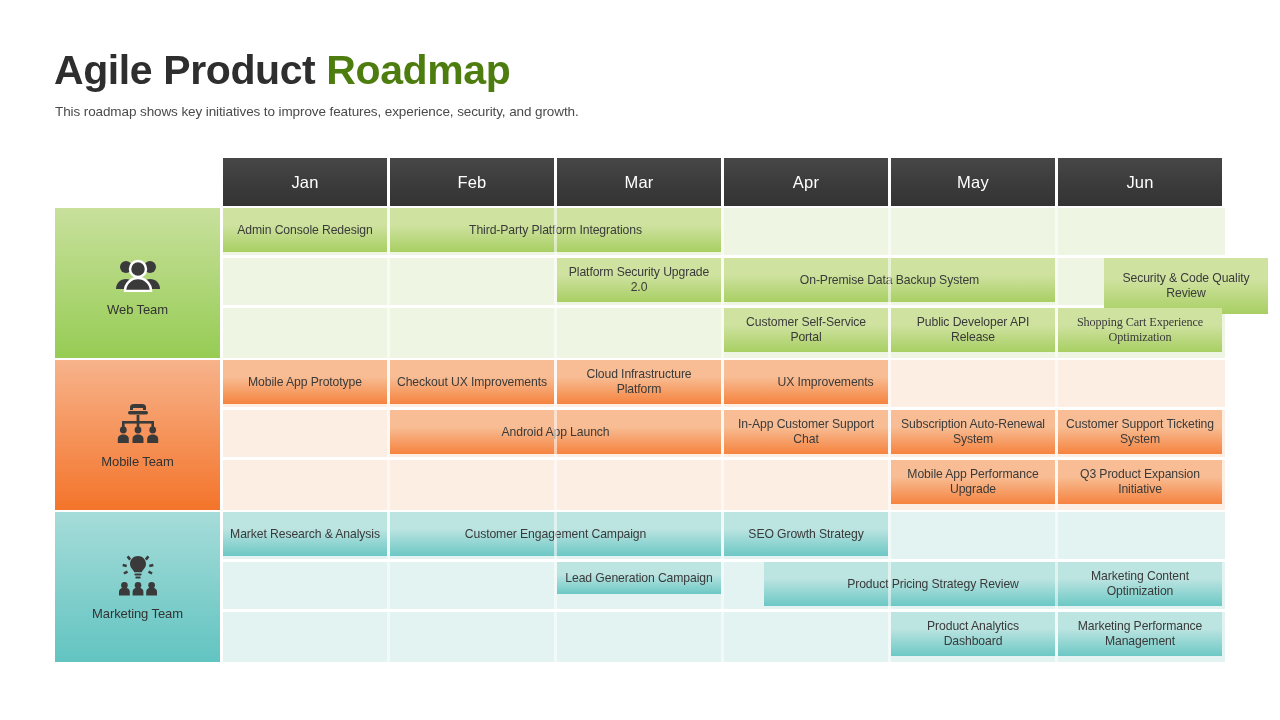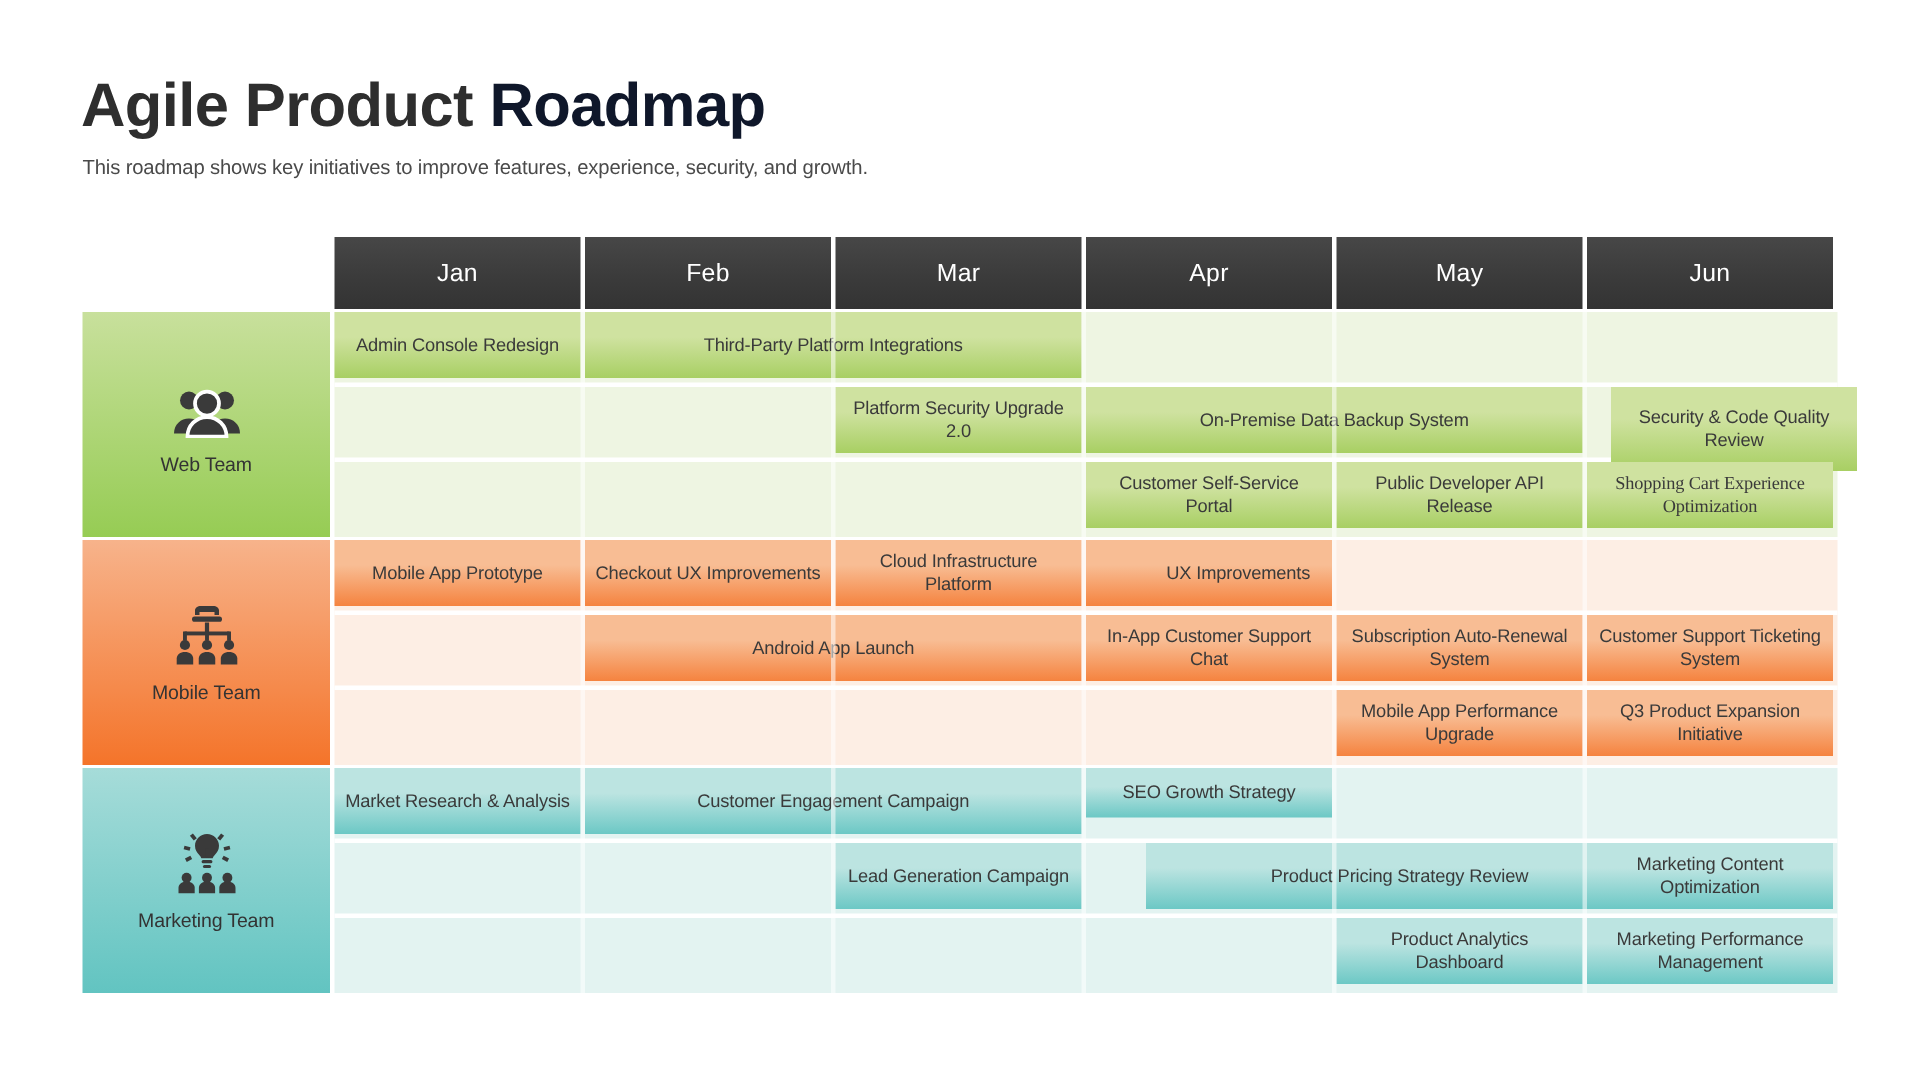--- a/index.html
+++ b/index.html
@@ -26,21 +26,21 @@
     position: absolute;
     left: 54px;
     top: 45px;
     font-size: 41px;
     font-weight: 600;
     letter-spacing: -0.4px;
     line-height: 50px;
     white-space: nowrap;
   }
   .title .t-main { color: #2e2e2e; }
-  .title .t-accent { color: #0f172a; }
+  .title .t-accent { color: #4d7c0f; }
 
   .subtitle {
     position: absolute;
     left: 55px;
     top: 104px;
     font-size: 13.5px;
     color: #4a4a4a;
     letter-spacing: -0.1px;
     white-space: nowrap;
   }
@@ -194,21 +194,21 @@
             </div>
             <div class="bar" style="left: 167px; width: 331px; top: 0px; height: 44px; background: linear-gradient(rgb(207, 226, 160) 0%, rgb(207, 226, 160) 38%, rgb(168, 207, 99) 100%);">
               <span>Third-Party Platform Integrations</span>
             </div>
             <div class="bar" style="left: 334px; width: 164px; top: 50px; height: 44px; background: linear-gradient(rgb(207, 226, 160) 0%, rgb(207, 226, 160) 38%, rgb(168, 207, 99) 100%);">
               <span>Platform Security Upgrade 2.0</span>
             </div>
             <div class="bar" style="left: 501px; width: 331px; top: 50px; height: 44px; background: linear-gradient(rgb(207, 226, 160) 0%, rgb(207, 226, 160) 38%, rgb(168, 207, 99) 100%);">
               <span>On-Premise Data Backup System</span>
             </div>
-            <div class="bar" style="left: 851px; width: 164px; top: 50px; height: 56px; background: linear-gradient(rgb(207, 226, 160) 0%, rgb(207, 226, 160) 38%, rgb(168, 207, 99) 100%);">
+            <div class="bar" style="left: 881px; width: 164px; top: 50px; height: 56px; background: linear-gradient(rgb(207, 226, 160) 0%, rgb(207, 226, 160) 38%, rgb(168, 207, 99) 100%);">
               <span>Security &amp; Code Quality Review</span>
             </div>
             <div class="bar" style="left: 501px; width: 164px; top: 100px; height: 44px; background: linear-gradient(rgb(207, 226, 160) 0%, rgb(207, 226, 160) 38%, rgb(168, 207, 99) 100%);">
               <span>Customer Self-Service Portal</span>
             </div>
             <div class="bar" style="left: 668px; width: 164px; top: 100px; height: 44px; background: linear-gradient(rgb(207, 226, 160) 0%, rgb(207, 226, 160) 38%, rgb(168, 207, 99) 100%);">
               <span>Public Developer API Release</span>
             </div>
             <div class="bar" style="left: 835px; width: 164px; top: 100px; height: 44px; background: linear-gradient(rgb(207, 226, 160) 0%, rgb(207, 226, 160) 38%, rgb(168, 207, 99) 100%); font-family: Liberation Serif, serif;">
               <span>Shopping Cart Experience Optimization</span>
@@ -317,24 +317,24 @@
           </div>
           <div class="zone-body" style="background: rgb(227, 243, 241);">
             <div class="rowsep" style="top: 47px;"></div>
             <div class="rowsep" style="top: 97px;"></div>
             <div class="bar" style="left: 0px; width: 164px; top: 0px; height: 44px; background: linear-gradient(rgb(188, 228, 225) 0%, rgb(188, 228, 225) 38%, rgb(108, 200, 197) 100%);">
               <span>Market Research &amp; Analysis</span>
             </div>
             <div class="bar" style="left: 167px; width: 331px; top: 0px; height: 44px; background: linear-gradient(rgb(188, 228, 225) 0%, rgb(188, 228, 225) 38%, rgb(108, 200, 197) 100%);">
               <span>Customer Engagement Campaign</span>
             </div>
-            <div class="bar" style="left: 501px; width: 164px; top: 0px; height: 33px; background: linear-gradient(rgb(188, 228, 225) 0%, rgb(188, 228, 225) 38%, rgb(108, 200, 197) 100%);">
+            <div class="bar" style="left: 501px; width: 164px; top: 0px; height: 44px; background: linear-gradient(rgb(188, 228, 225) 0%, rgb(188, 228, 225) 38%, rgb(108, 200, 197) 100%);">
               <span>SEO Growth Strategy</span>
             </div>
-            <div class="bar" style="left: 334px; width: 164px; top: 50px; height: 44px; background: linear-gradient(rgb(188, 228, 225) 0%, rgb(188, 228, 225) 38%, rgb(108, 200, 197) 100%);">
+            <div class="bar" style="left: 334px; width: 164px; top: 50px; height: 32px; background: linear-gradient(rgb(188, 228, 225) 0%, rgb(188, 228, 225) 38%, rgb(108, 200, 197) 100%);">
               <span>Lead Generation Campaign</span>
             </div>
             <div class="bar" style="left: 501px; width: 338px; top: 50px; height: 44px; background: linear-gradient(rgb(188, 228, 225) 0%, rgb(188, 228, 225) 38%, rgb(108, 200, 197) 100%); margin-left: 40px;">
               <span>Product Pricing Strategy Review</span>
             </div>
             <div class="bar" style="left: 835px; width: 164px; top: 50px; height: 44px; background: linear-gradient(rgb(188, 228, 225) 0%, rgb(188, 228, 225) 38%, rgb(108, 200, 197) 100%);">
               <span>Marketing Content Optimization</span>
             </div>
             <div class="bar" style="left: 668px; width: 164px; top: 100px; height: 44px; background: linear-gradient(rgb(188, 228, 225) 0%, rgb(188, 228, 225) 38%, rgb(108, 200, 197) 100%);">
               <span>Product Analytics Dashboard</span>

